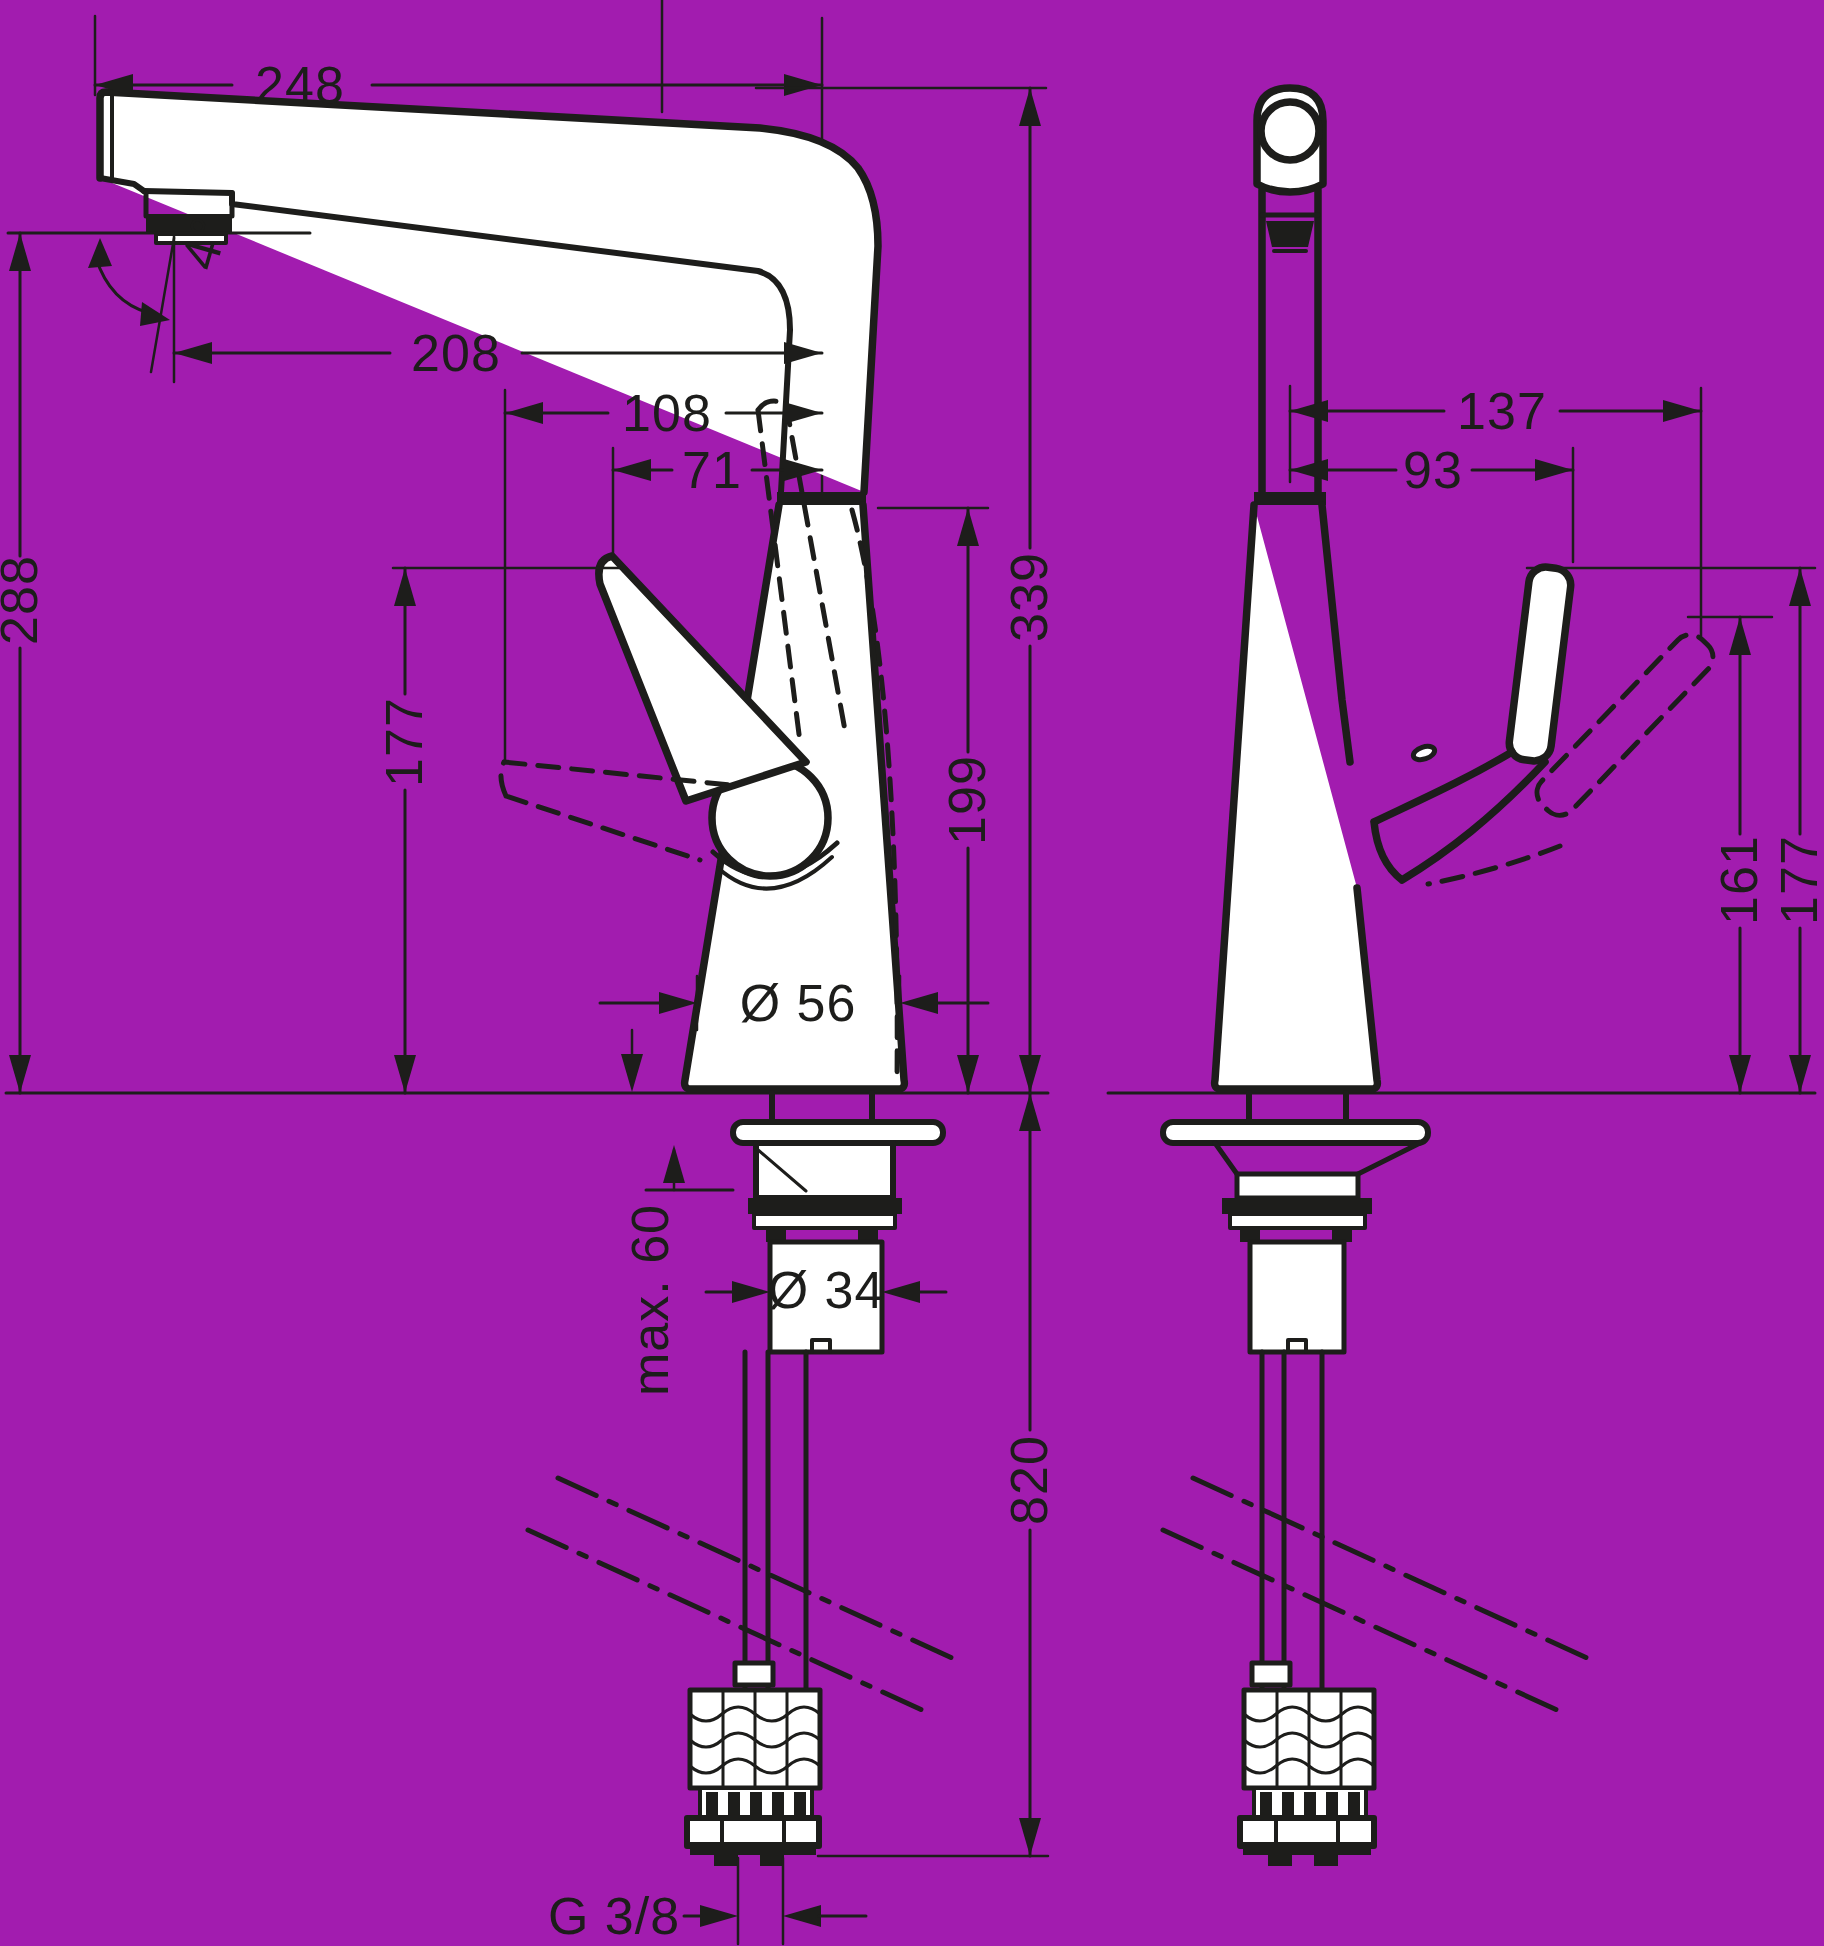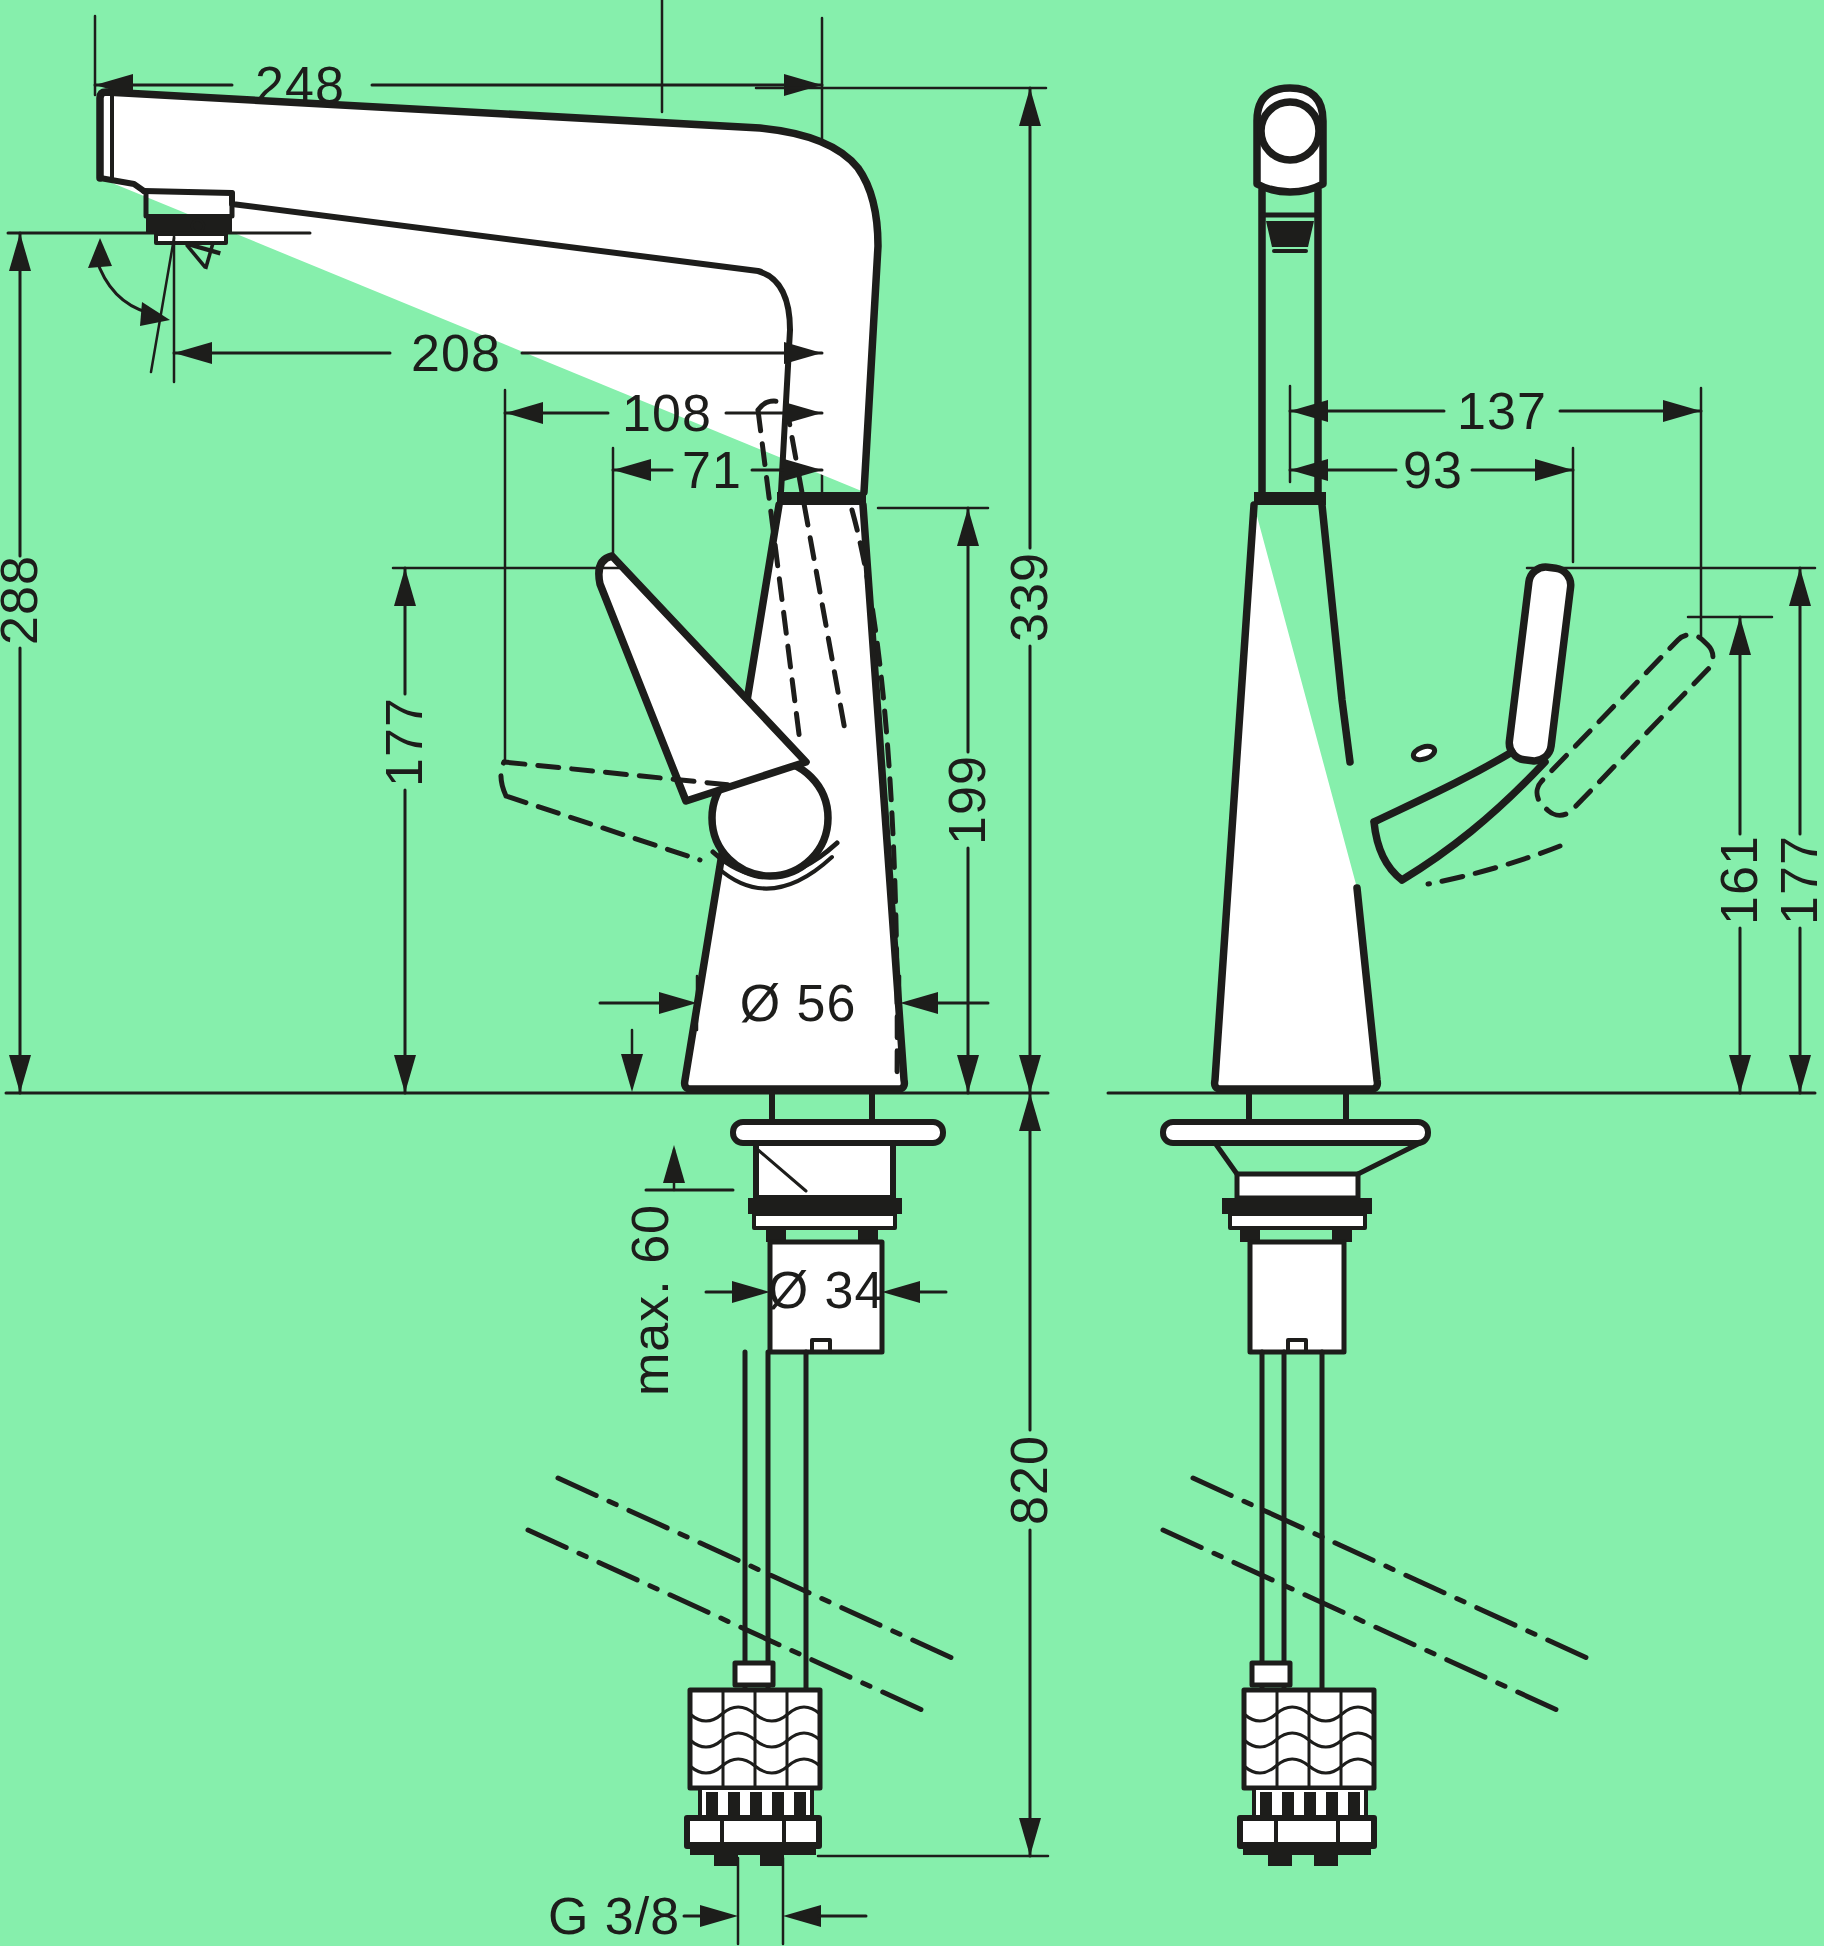--- a/index.html
+++ b/index.html
@@ -1,16 +1,16 @@
 <!DOCTYPE html>
 <html><head>
 <meta charset="utf-8">
 <style>
   html,body{margin:0;padding:0;background:#ffffff;}
-  .stage{position:relative;width:1824px;height:1946px;background:#86efac;overflow:hidden;}
+  .stage{position:relative;width:1824px;height:1946px;background:#a21caf;overflow:hidden;}
   svg{display:block;}
   
   .ln  {stroke:#1d1d1b;fill:none;stroke-linecap:round;stroke-linejoin:round;}
   .s2{stroke-width:2.5;} .s3{stroke-width:3;} .s4{stroke-width:4;} .s5{stroke-width:5;}
   .s6{stroke-width:6;} .s7{stroke-width:7.5;}
   .wfill{fill:#ffffff;}
   .blk {fill:#1d1d1b;stroke:none;}
   .dash {stroke-dasharray:21 13;}
   .dashdot {stroke-dasharray:42 14 8 14;}
   text{fill:#1d1d1b;stroke:none;font-family:"Liberation Sans","DejaVu Sans",sans-serif;

